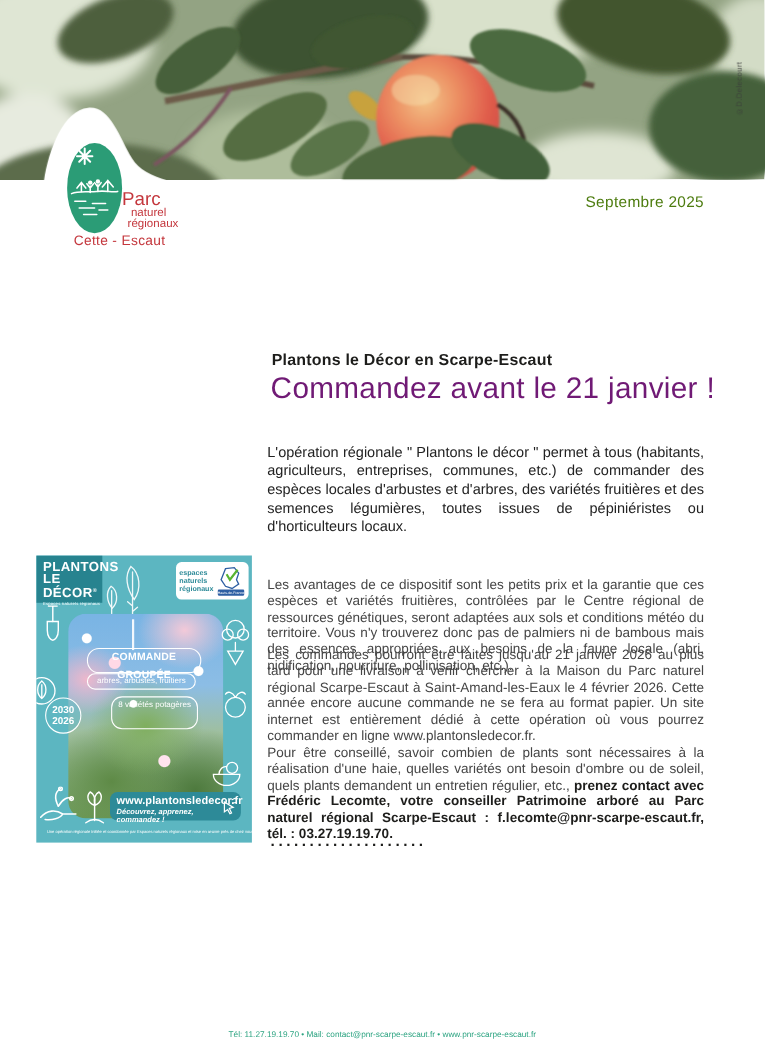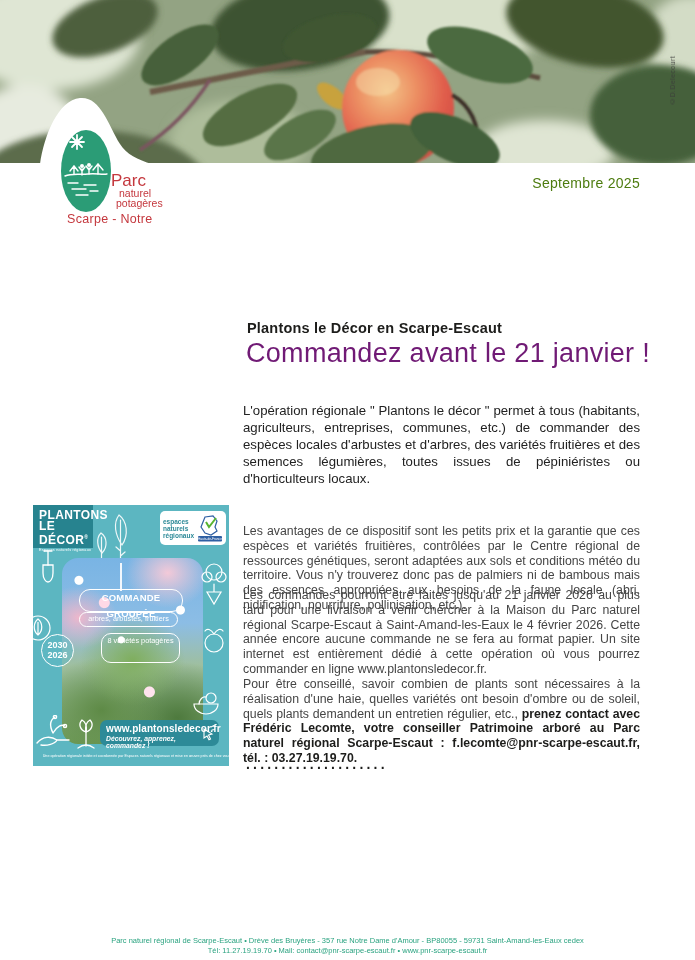--- a/index.html
+++ b/index.html
@@ -153,22 +153,22 @@
         <path d="M38,45 V35 M38,35 L33,41 M38,35 L43,41"></path>
         <path d="M22,40 V46 M22,42 L19,38 M22,42 L25,38"></path>
         <path d="M29,39 V45 M29,41 L26,37 M29,41 L32,37"></path>
         <path d="M8,54 H18 M24,56 H36 M12,60 H26 M30,62 H38 M16,66 H28"></path>
       </g>
       <circle cx="22" cy="37" r="2" fill="#fff" stroke="none"></circle>
       <circle cx="29" cy="36" r="2" fill="#fff" stroke="none"></circle>
     </svg>
     <div class="red parc">Parc</div>
     <div class="red naturel">naturel</div>
-    <div class="red regional">potagères</div>
-    <div class="red scarpe">Scarpe - Notre</div>
+    <div class="red regional">régionaux</div>
+    <div class="red scarpe">Cette - Escaut</div>
   </div>
 
   <div class="abs date">Septembre 2025</div>
 
   <div class="abs kicker">Plantons le Décor en Scarpe-Escaut</div>
   <div class="abs title">Commandez avant le 21 janvier !</div>
   <div class="abs para intro">L'opération régionale " Plantons le décor " permet à tous (habitants, agriculteurs, entreprises, communes, etc.) de commander des espèces locales d'arbustes et d'arbres, des variétés fruitières et des semences légumières, toutes issues de pépiniéristes ou d'horticulteurs locaux.</div>
   <div class="abs para p2">Les avantages de ce dispositif sont les petits prix et la garantie que ces espèces et variétés fruitières, contrôlées par le Centre régional de ressources génétiques, seront adaptées aux sols et conditions météo du territoire. Vous n'y trouverez donc pas de palmiers ni de bambous mais des essences appropriées aux besoins de la faune locale (abri, nidification, nourriture, pollinisation, etc.).</div>
   <div class="abs para p3">Les commandes pourront être faites jusqu'au 21 janvier 2026 au plus tard pour une livraison à venir chercher à la Maison du Parc naturel régional Scarpe-Escaut à Saint-Amand-les-Eaux le 4 février 2026. Cette année encore aucune commande ne se fera au format papier. Un site internet est entièrement dédié à cette opération où vous pourrez commander en ligne www.plantonsledecor.fr.</div>
   <div class="abs para p4"><span>Pour être conseillé, savoir combien de plants sont nécessaires à la réalisation d'une haie, quelles variétés ont besoin d'ombre ou de soleil, quels plants demandent un entretien régulier, etc., </span><b>prenez contact avec Frédéric Lecomte, votre conseiller Patrimoine arboré au Parc naturel régional Scarpe-Escaut : f.lecomte@pnr-scarpe-escaut.fr, tél. : 03.27.19.19.70.</b></div>
@@ -268,17 +268,16 @@
         <g stroke="#ffffff" stroke-width="1.1" fill="none" stroke-linecap="round">
           <path d="M3,4 L11,9 L7.5,10 L9.5,14 L8,14.8 L6,11 L3,13 Z"></path>
           <path d="M10,2 L13,0.5 M11,5 L14,4.5"></path>
         </g>
       </svg>
     </div>
     <div class="abs legal">Une opération régionale initiée et coordonnée par Espaces naturels régionaux et mise en œuvre près de chez vous par :</div>
   </div>
 
   <div class="abs footer">
-    <div>Parc naturel régional de Scarpe-Escaut • Drève des Bruyères - 357 rue Notre Dame d'Amour - BP80055 - 59731 Saint-Amand-les-Eaux cedex</div>
     <div>Tél: 11.27.19.19.70 • Mail: contact@pnr-scarpe-escaut.fr • www.pnr-scarpe-escaut.fr</div>
   </div>
 
 </div>
 
 </body></html>

